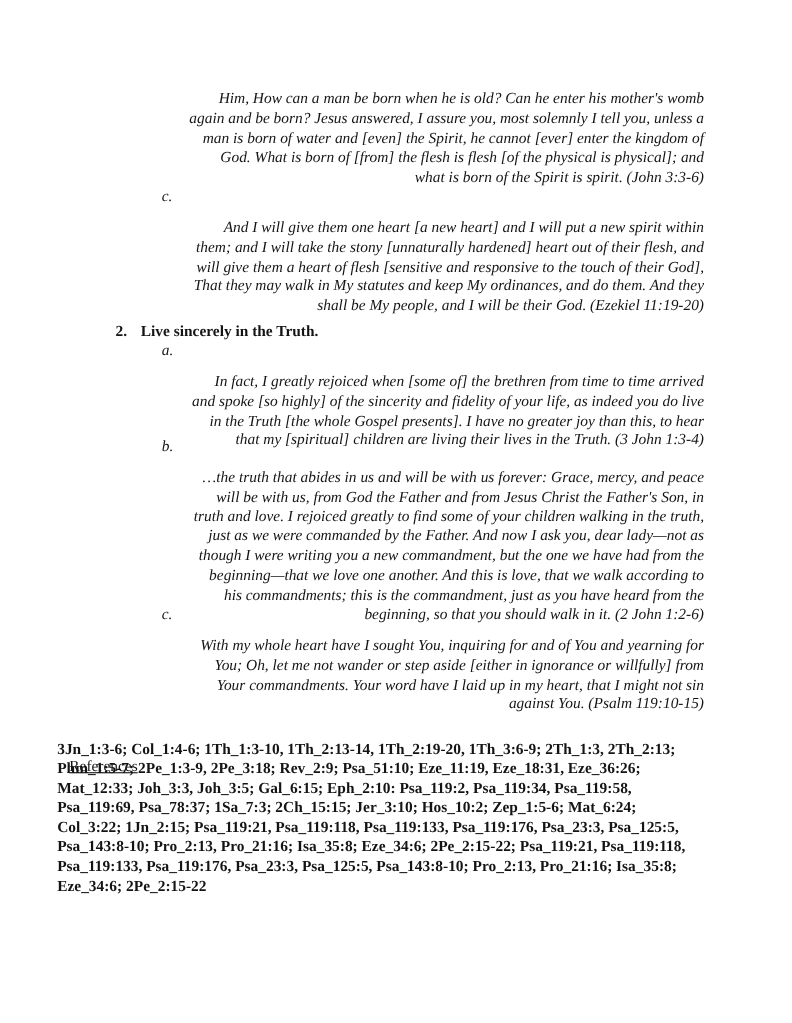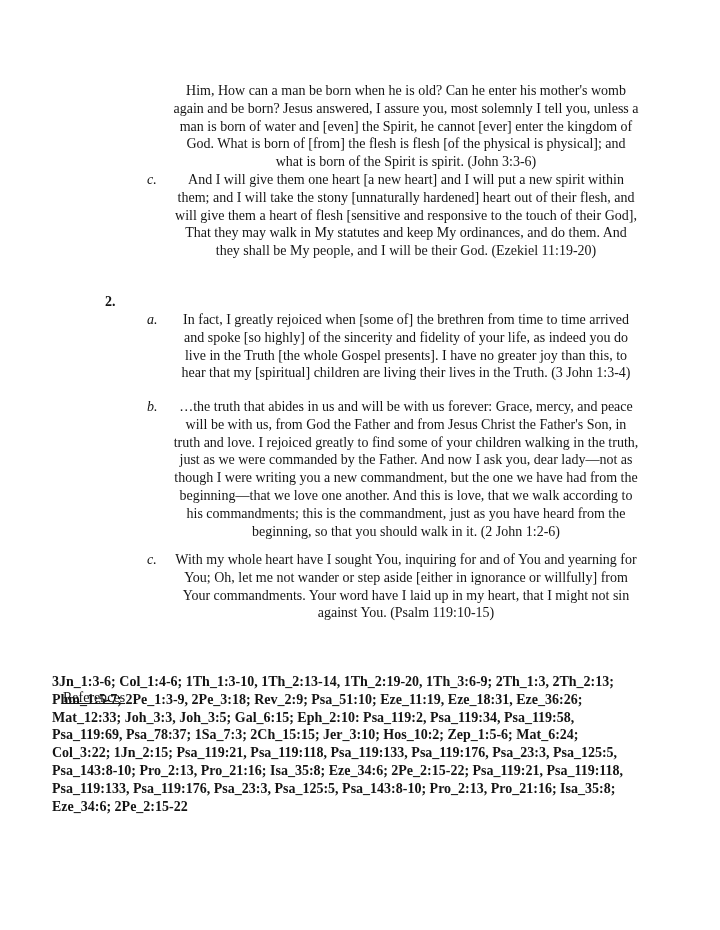--- a/index.html
+++ b/index.html
@@ -13,22 +13,23 @@
     height: 930px;
     background: #ffffff;
     color: #141414;
     font-family: "Liberation Serif", "DejaVu Serif", serif;
     font-size: 14px;
     line-height: 17.8px;
     overflow: hidden;
   }
   
   .quote {
+    font-style: italic;
     margin: 0;
-    text-align: center;
+    text-align: right;
   }
   .block { position: absolute; }
   .cont-quote {
     left: 172px;
     top: 82px;
     width: 468px;
   }
   .list-item {
     left: 147px;
     width: 493px;
@@ -40,20 +41,21 @@
   .li-2b { top: 398px; }
   .li-2c { top: 551px; }
   .marker {
     font-style: italic;
     width: 25px;
     flex: 0 0 25px;
   }
   .item-text {
     width: 468px;
     flex: 0 0 468px;
+    margin-top: 28px;
   }
   .section-heading {
     left: 105px;
     top: 293px;
     width: 520px;
     display: flex;
     font-weight: bold;
   }
   .section-num {
     width: 23px;
@@ -81,20 +83,21 @@
 
   <p class="quote block cont-quote">Him, How can a man be born when he is old? Can he enter his mother's womb again and be born? Jesus answered, I assure you, most solemnly I tell you, unless a man is born of water and [even] the Spirit, he cannot [ever] enter the kingdom of God. What is born of [from] the flesh is flesh [of the physical is physical]; and what is born of the Spirit is spirit. (John 3:3-6)</p>
 
   <div class="block list-item li-1c">
     <span class="marker">c.</span>
     <p class="quote item-text">And I will give them one heart [a new heart] and I will put a new spirit within them; and I will take the stony [unnaturally hardened] heart out of their flesh, and will give them a heart of flesh [sensitive and responsive to the touch of their God], That they may walk in My statutes and keep My ordinances, and do them. And they shall be My people, and I will be their God. (Ezekiel 11:19-20)</p>
   </div>
 
   <div class="block section-heading">
     <span class="section-num">2.</span>
+    <span class="section-title">Live sincerely in the Truth.</span>
   </div>
 
   <div class="block list-item li-2a">
     <span class="marker">a.</span>
     <p class="quote item-text">In fact, I greatly rejoiced when [some of] the brethren from time to time arrived and spoke [so highly] of the sincerity and fidelity of your life, as indeed you do live in the Truth [the whole Gospel presents]. I have no greater joy than this, to hear that my [spiritual] children are living their lives in the Truth. (3 John 1:3-4)</p>
   </div>
 
   <div class="block list-item li-2b">
     <span class="marker">b.</span>
     <p class="quote item-text">…the truth that abides in us and will be with us forever: Grace, mercy, and peace will be with us, from God the Father and from Jesus Christ the Father's Son, in truth and love. I rejoiced greatly to find some of your children walking in the truth, just as we were commanded by the Father. And now I ask you, dear lady—not as though I were writing you a new commandment, but the one we have had from the beginning—that we love one another. And this is love, that we walk according to his commandments; this is the commandment, just as you have heard from the beginning, so that you should walk in it. (2 John 1:2-6)</p>

